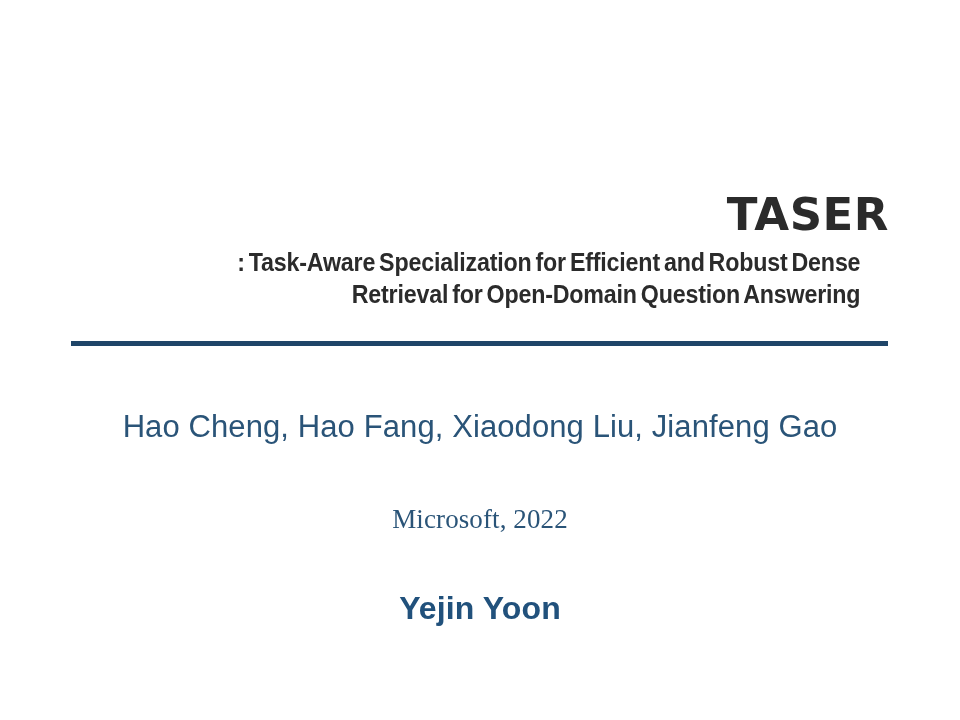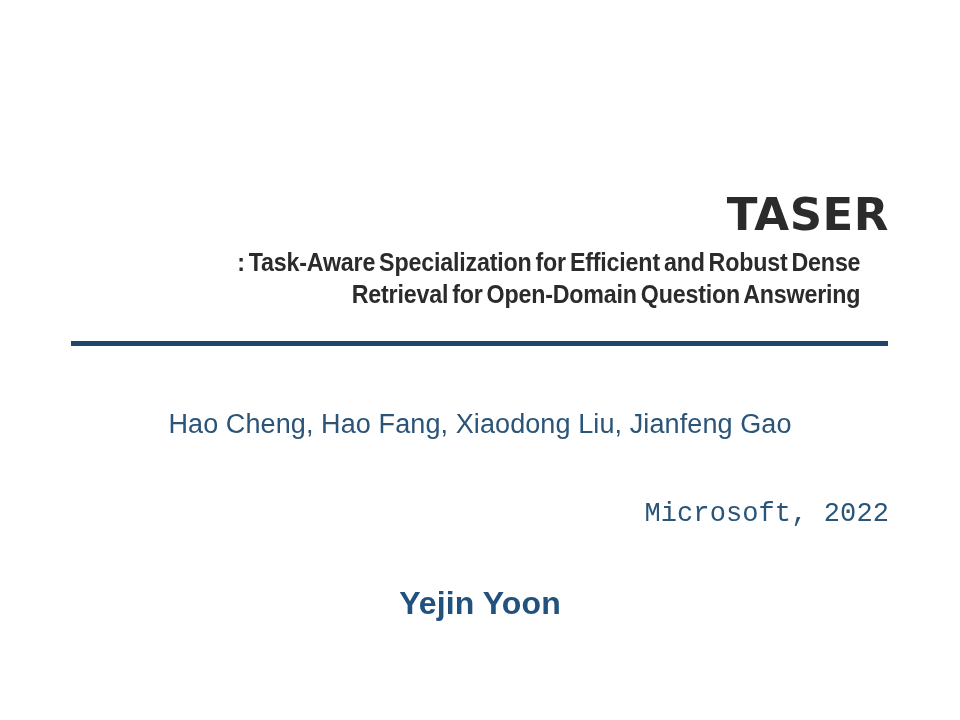--- a/index.html
+++ b/index.html
@@ -75,37 +75,36 @@
   .body-block {
     position: absolute;
     left: 71px;
     top: 408px;
     width: 818px;
     text-align: center;
   }
 
   .authors-line {
     font-family: "Liberation Sans", sans-serif;
-    font-size: 27px;
+    font-size: 31px;
     font-weight: normal;
     color: #2a5478;
     line-height: 1.2;
     margin: 0;
     letter-spacing: 0.1px;
   }
 
   .affiliation-line {
-    font-family: Liberation Mono, monospace;
+    font-family: Liberation Serif, serif;
     font-size: 27px;
     font-weight: normal;
     color: #2a5478;
     line-height: 1.2;
     margin: 58px 0 0 0;
     letter-spacing: 0.1px;
-    text-align: right;
   }
 
   .presenter-line {
     font-family: "Liberation Sans", sans-serif;
     font-size: 32px;
     font-weight: bold;
     color: #21517c;
     line-height: 1.2;
     margin: 53px 0 0 0;
     letter-spacing: 0.1px;

